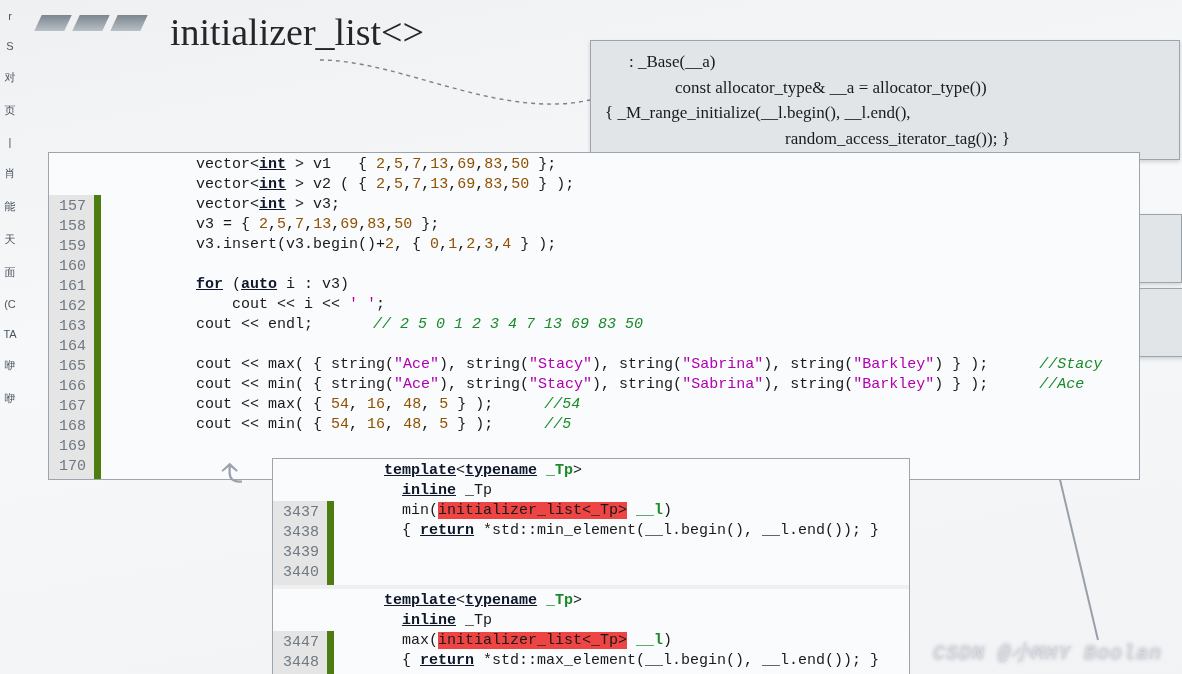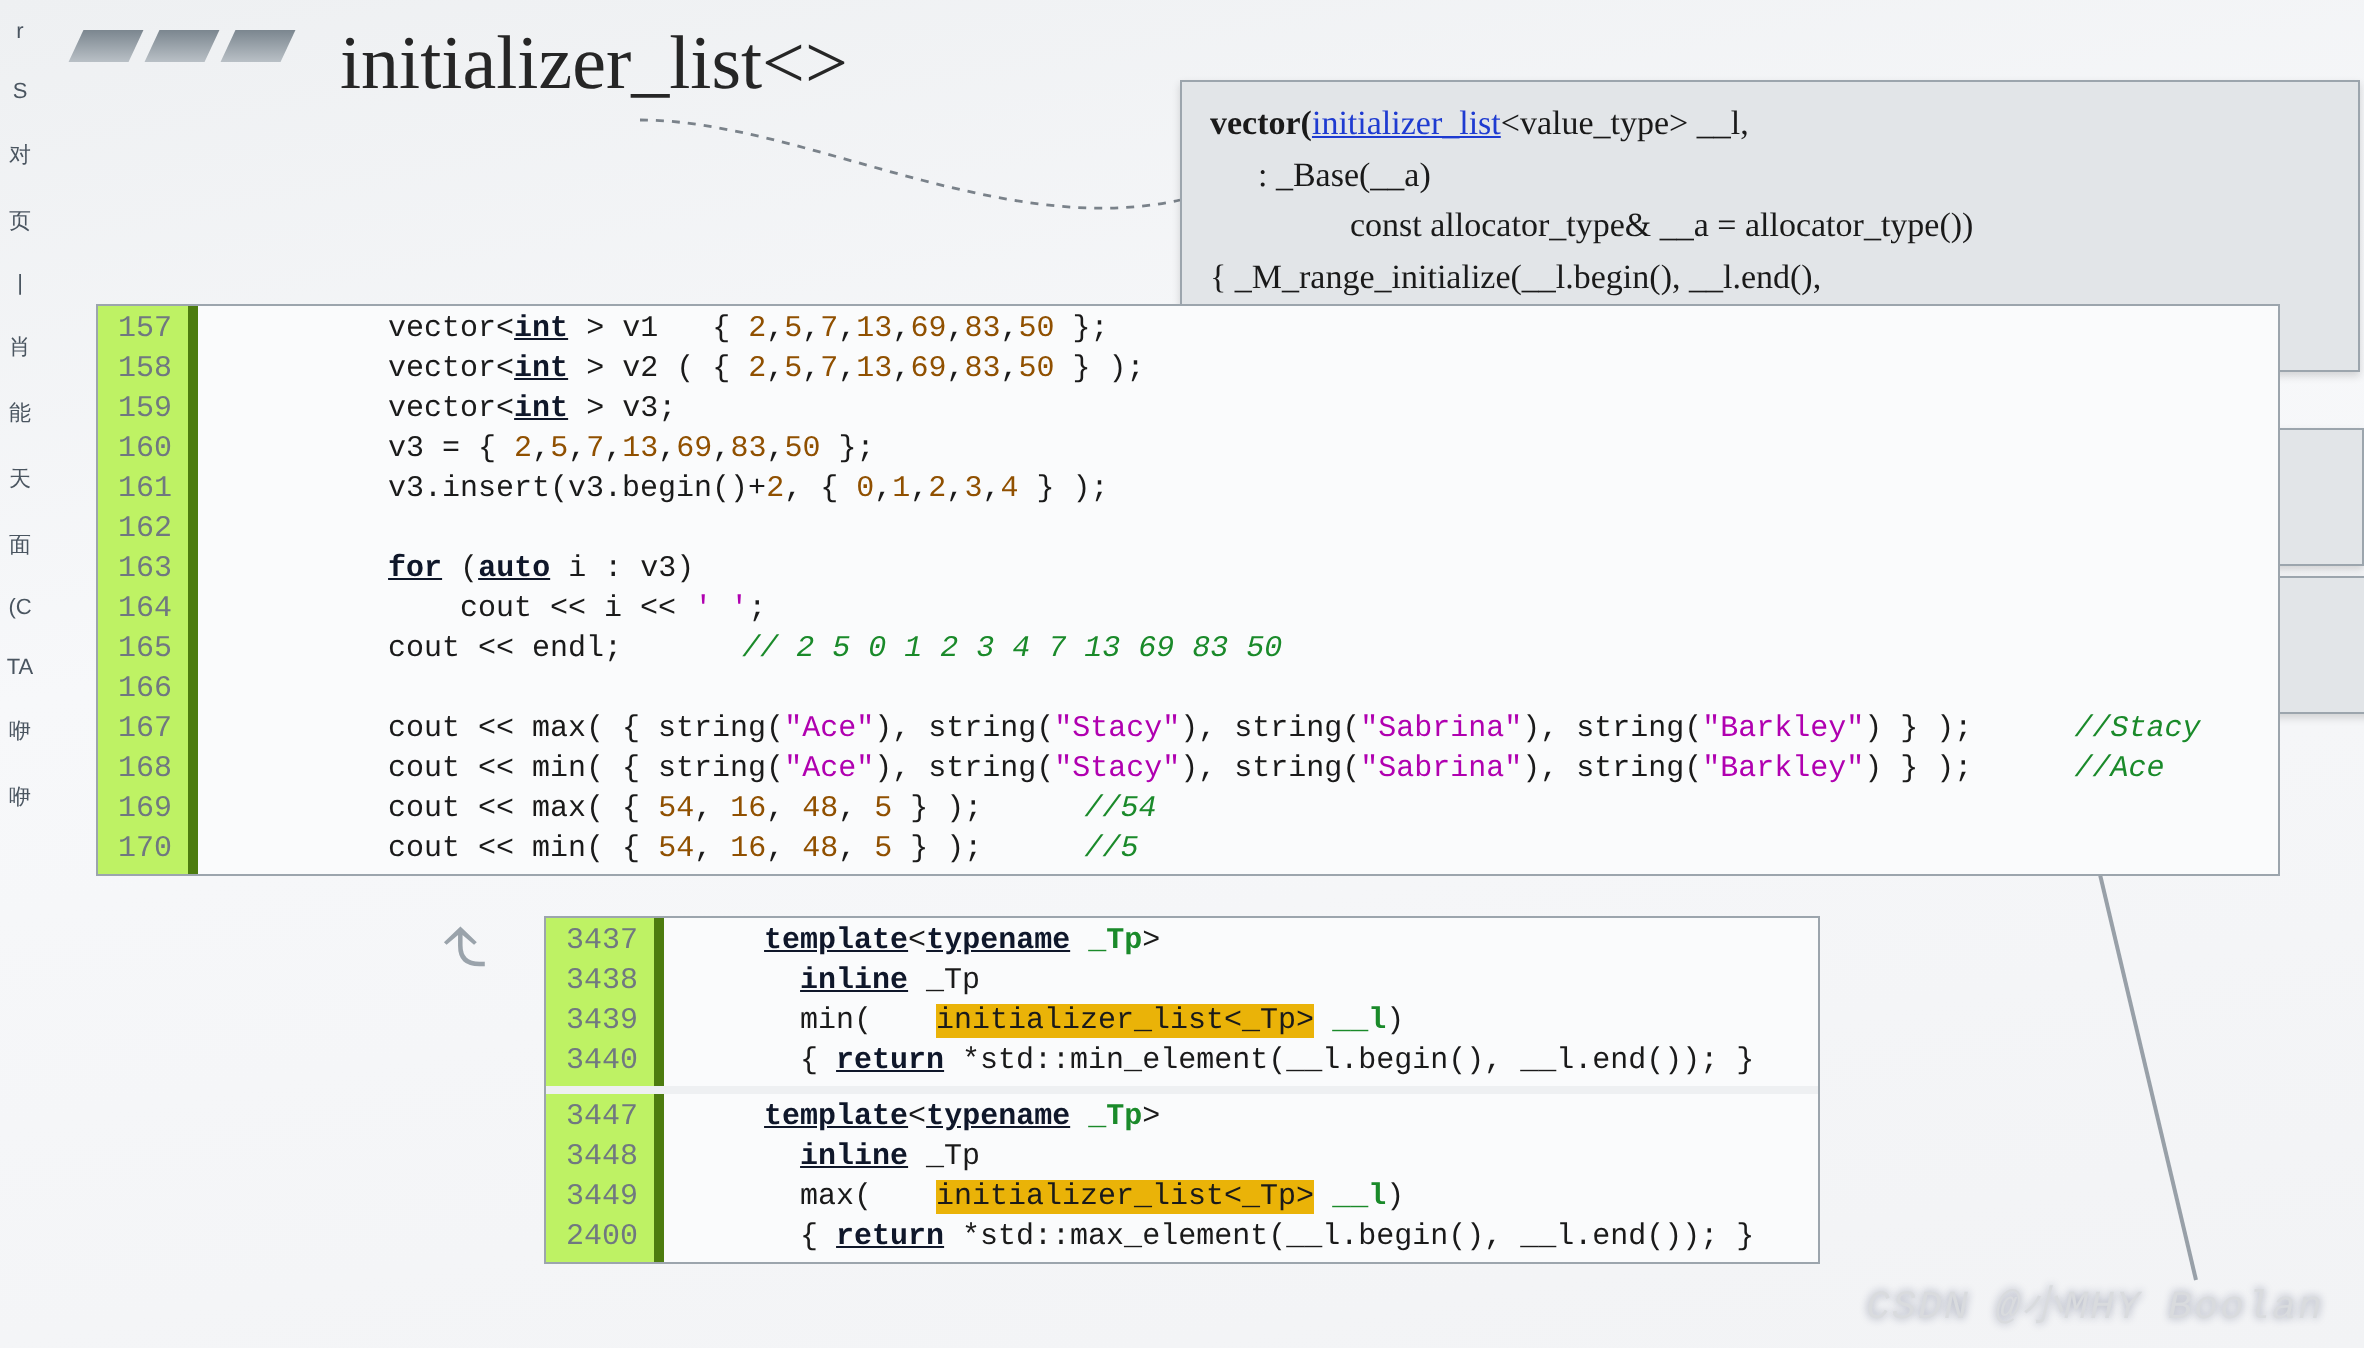--- a/index.html
+++ b/index.html
@@ -43,39 +43,40 @@
   .panel b{ font-weight:bold; }
   .code-box {
     position:absolute;
     background:#fafbfc;
     border:1px solid #9ca5ad;
     display:flex;
     font-size:15px;
     line-height:20px;
   }
   .gutter {
-    background:#bef264;
-    border-right:5px solid #4d7c0f;
+    background:#e5e5e5;
+    border-right:7px solid #4d7c0f;
     color:#707880;
     text-align:right;
     padding:2px 8px 2px 10px;
     white-space:pre;
+    margin-top:42px;
   }
   .src {
     flex:1;
     padding:2px 10px 2px 14px;
     white-space:pre;
     color:#1a1a1a;
   }
   .tc-kw  { color:#0f172a; font-weight:bold;text-decoration:underline; }
   .tc-mag { color:#b000b0; }
   .tc-grn { color:#1a8a2a; font-weight:bold; }
   .tc-cmt { color:#1a8a2a; font-style:italic;margin-left:33px; }
   .tc-num { color:#905000; }
-  .hl { background:#eab308;margin-left:32px; }
+  .hl { background:#ef4444; }
   .curl-arrow {
     position:absolute;
     left:222px; top:450px;
     font-size:40px;
     color:#9aa3ab;
     transform:scaleX(-1) rotate(270deg);
   }
   .watermark {
     position:absolute; right:20px; bottom:8px;
     font-family:Liberation Mono, monospace; font-size:20px;
@@ -114,23 +115,20 @@
   </div>
 
 <svg class="lines">
   <path d="M 320 60 C 400 60, 500 120, 590 100" stroke="#7a828a" stroke-width="1.4" stroke-dasharray="4 4" fill="none"></path>
   <path d="M 390 235 C 480 235, 520 238, 595 238" stroke="#7a828a" stroke-width="1.4" stroke-dasharray="4 4" fill="none"></path>
   <path d="M 240 268 C 240 300, 520 315, 595 312" stroke="#7a828a" stroke-width="1.4" stroke-dasharray="4 4" fill="none"></path>
   <path d="M 1040 395 L 1098 640" stroke="#98a0a8" stroke-width="2" fill="none"></path>
 </svg>
 
 <div class="panel" style="left:590px; top:40px; width:560px;">
-  <div>
-    <b><span>vector(</span></b><span class="kw">initializer_list</span><span>&lt;value_type&gt;  __l,</span>
-  </div>
   <div style="padding-left:24px">:  _Base(__a)</div>
   <div style="padding-left:70px">const allocator_type&amp;  __a = allocator_type())</div>
   <div>{  _M_range_initialize(__l.begin(), __l.end(),</div>
   <div style="padding-left:180px">random_access_iterator_tag()); }</div>
 </div>
 
 <div class="panel" style="left:596px; top:214px; width:556px;">
   <div>
     <span>vector&amp; </span><b><span>operator=</span></b><span>(</span><span class="kw">initializer_list</span><span>&lt;value_type&gt; __l)</span>
   </div>

